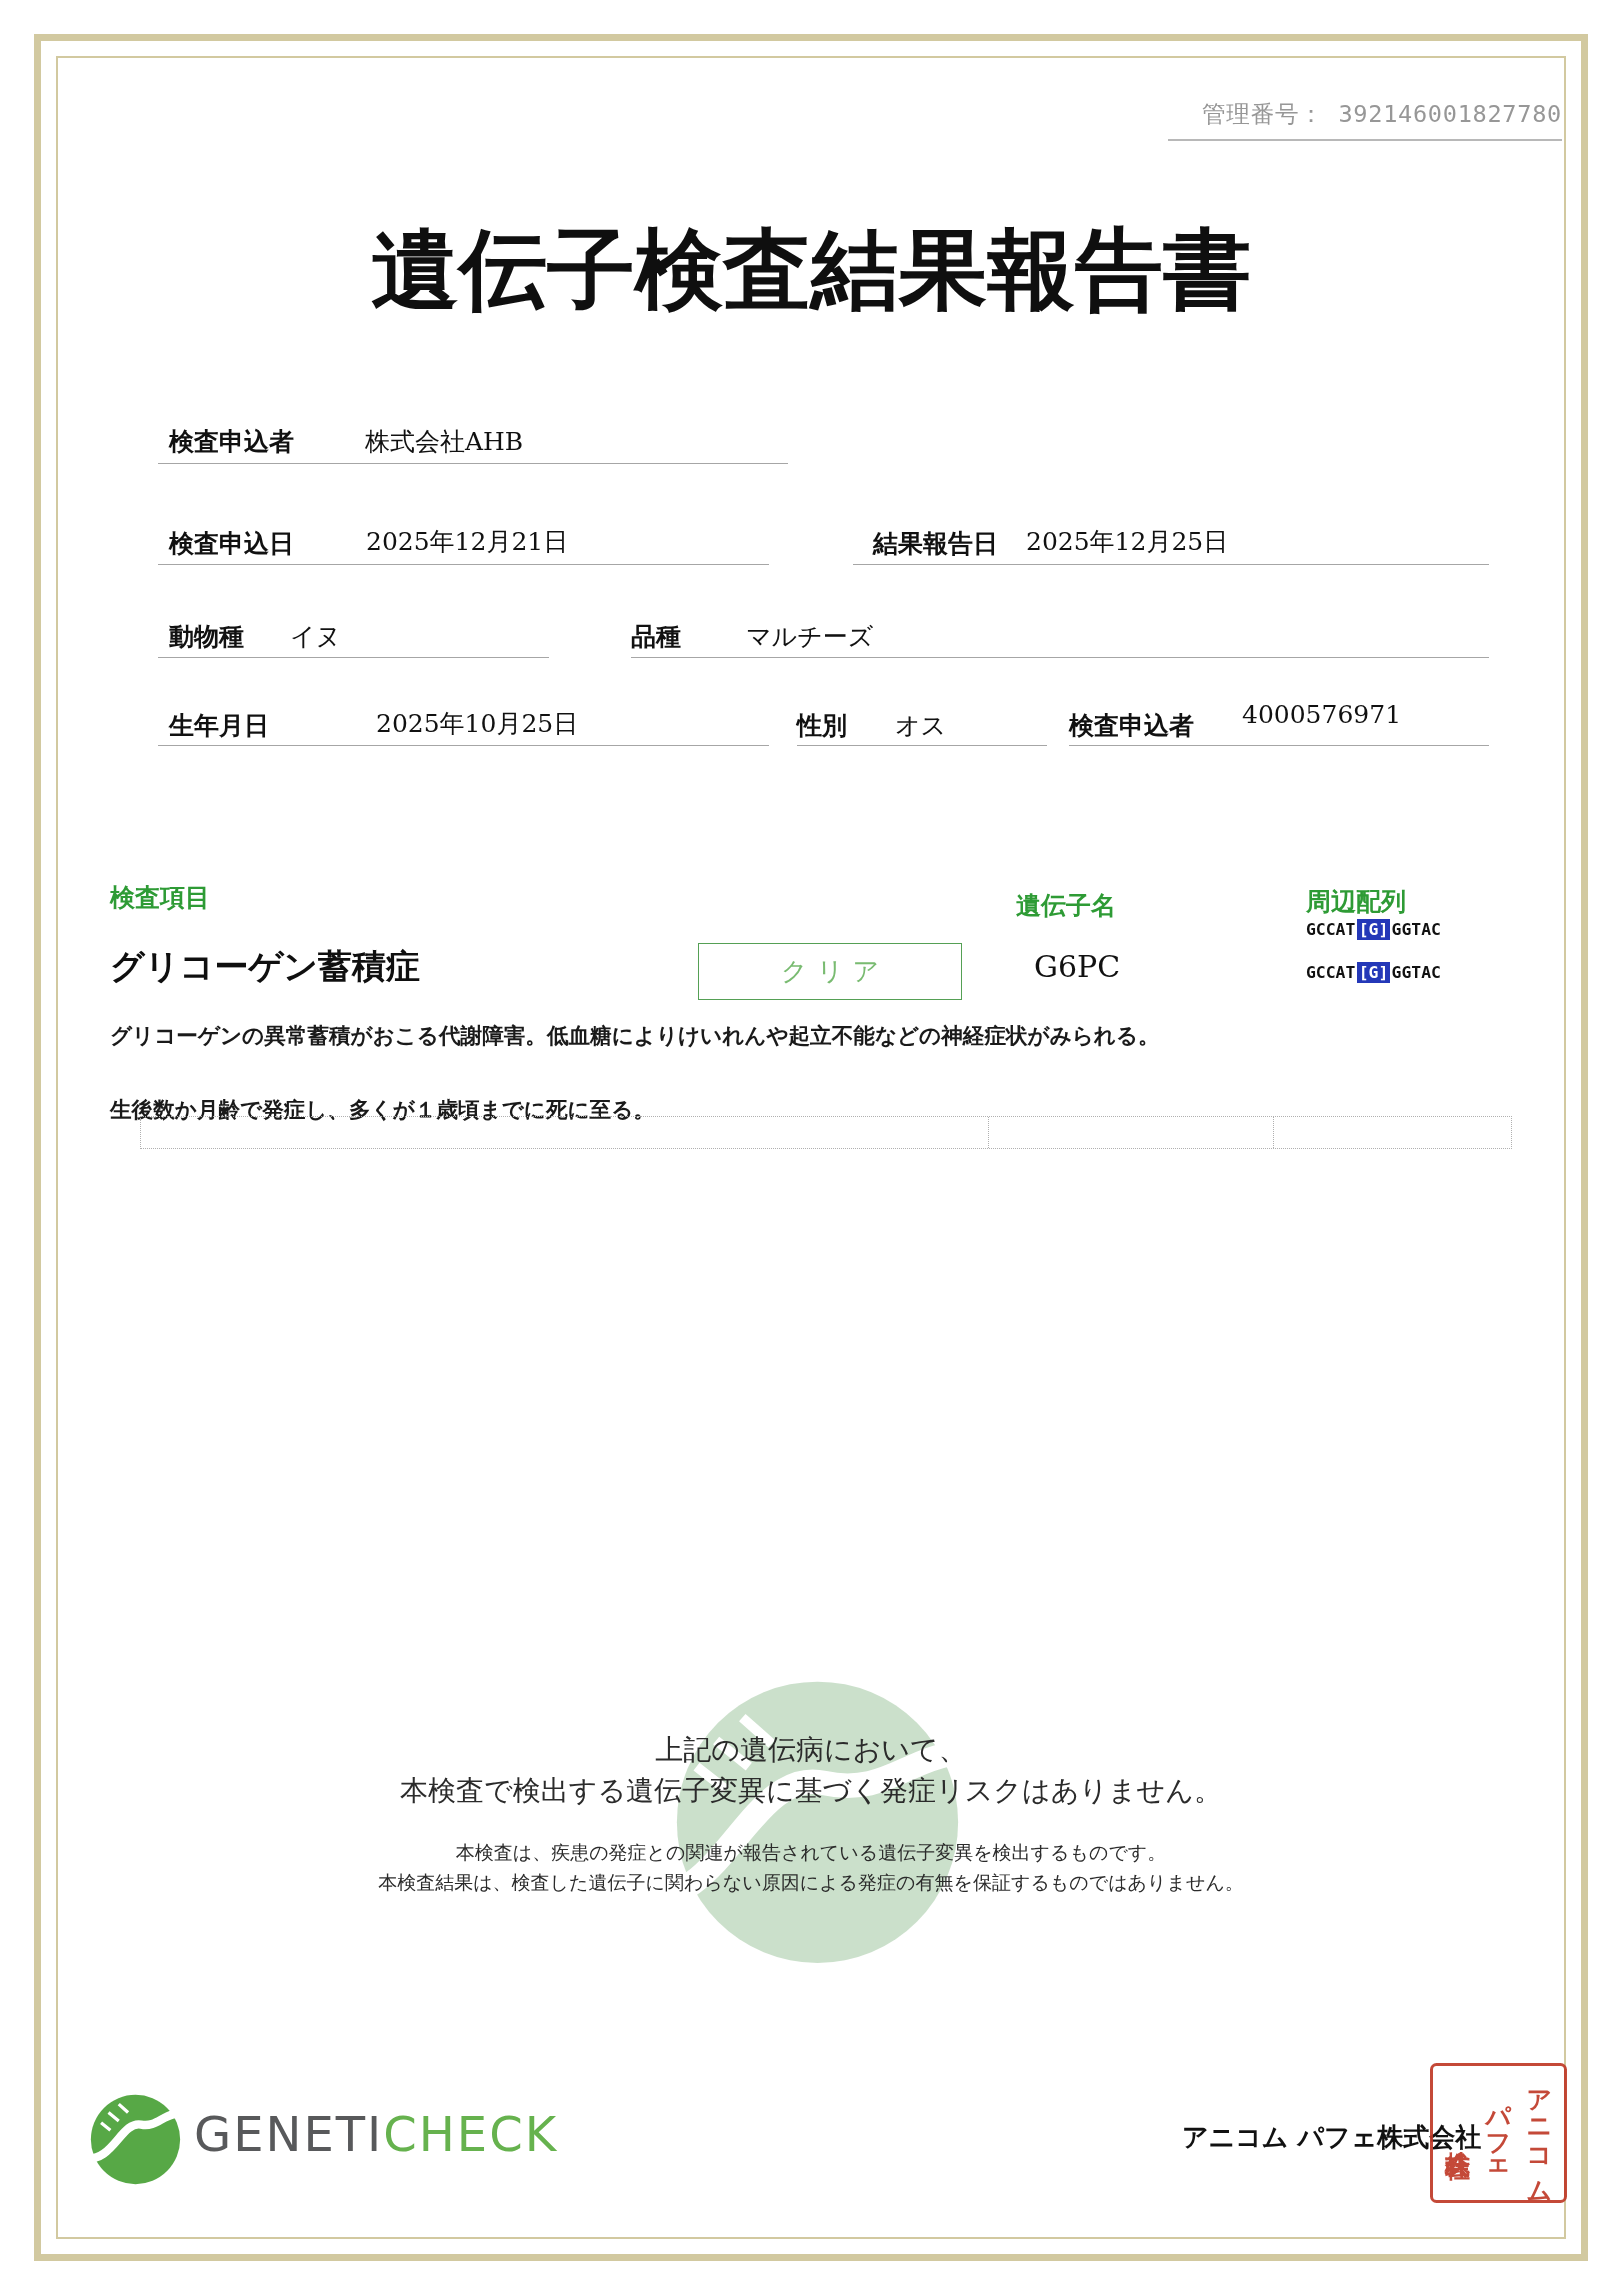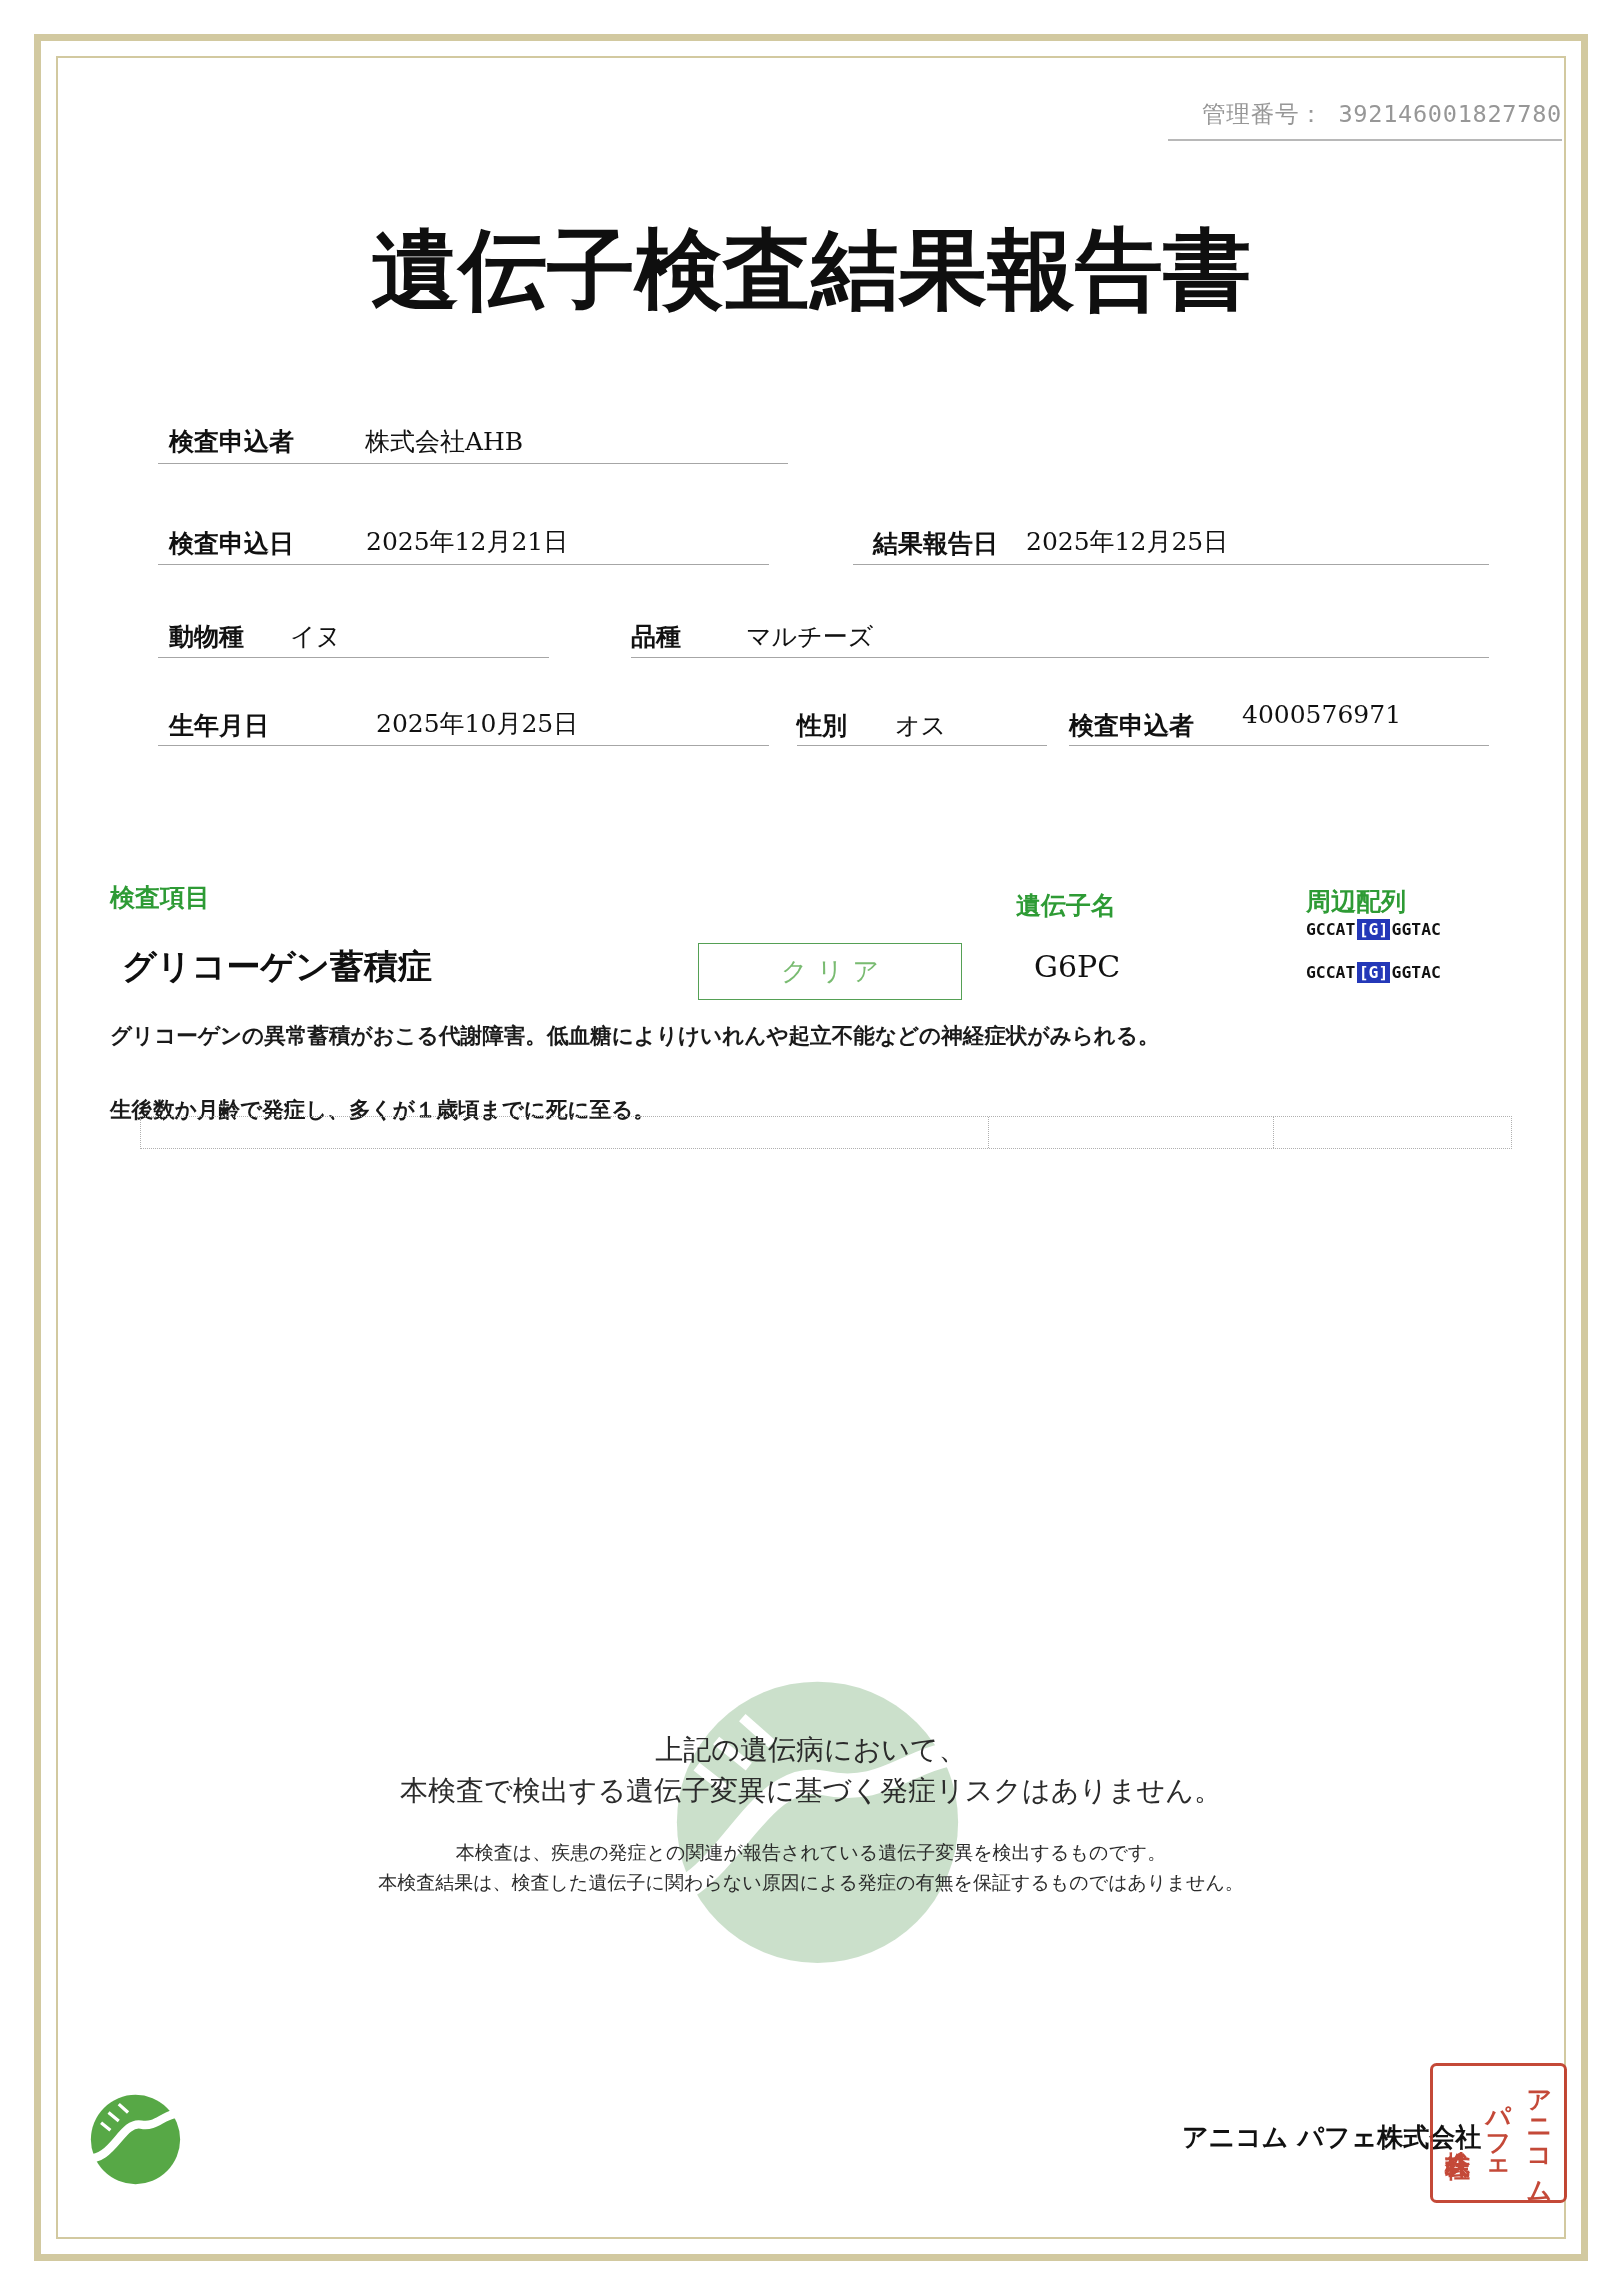--- a/index.html
+++ b/index.html
@@ -28,21 +28,21 @@
   }
   .mgmt-line{left:1168px;top:139px;width:394px;border-top:2px solid #b8b8b8;}
   .doc-title{
     left:0;top:211px;width:100%;text-align:center;
     font-size:88px;font-weight:bold;color:#0f0f0f;
   }
   .flabel{font-size:25px;font-weight:bold;color:#111;}
   .fvalue{font-size:25px;color:#111;}
   .uline{border-bottom:1.3px solid #a6a6a6;height:0;}
   .green-h{font-size:25px;font-weight:bold;color:#2e9b35;}
-  .disease{left:122px;top:944px;font-size:34px;font-weight:bold;color:#0f0f0f;}
+  .disease{left:110px;top:944px;font-size:34px;font-weight:bold;color:#0f0f0f;}
   .status-box{
     left:698px;top:943px;width:262px;height:55px;
     border:1.3px solid #55a055;
     display:flex;align-items:center;justify-content:center;
   }
   .status-text{font-size:26px;color:#79bb71;letter-spacing:9.2px;text-indent:9.2px;}
   .gene{left:1034px;top:949px;font-size:30px;color:#111;}
   .seq{
     font-family:"DejaVu Sans Mono","Liberation Mono",monospace;
     font-size:16.4px;font-weight:bold;color:#111;white-space:nowrap;
@@ -162,20 +162,23 @@
   <div class="abs summary sum-big" style="top:1731px;">上記の遺伝病において、</div>
   <div class="abs summary sum-big" style="top:1772px;">本検査で検出する遺伝子変異に基づく発症リスクはありません。</div>
   <div class="abs summary sum-small" style="top:1840px;">本検査は、疾患の発症との関連が報告されている遺伝子変異を検出するものです。</div>
   <div class="abs summary sum-small" style="top:1870px;">本検査結果は、検査した遺伝子に関わらない原因による発症の有無を保証するものではありません。</div>
 
   <svg class="abs logo-icon" width="93" height="93" viewBox="0 0 100 100">
     <circle cx="50" cy="50" r="48" fill="#57a846"></circle>
     <path d="M-6,70 C26,76 34,30 56,34 C76,38 82,16 108,24" stroke="#ffffff" stroke-width="9" fill="none"></path>
     <path d="M13,32 l10,8 M21,21 l11,9 M32,12 l10,9" stroke="#ffffff" stroke-width="3.5" fill="none"></path>
   </svg>
+  <div class="abs logo-text">
+    <span class="logo-geneti">GENETI</span><span class="logo-check">CHECK</span>
+  </div>
 
   <div class="abs company">アニコム パフェ株式会社</div>
   <div class="abs seal">
     <span class="seal-col">アニコム</span>
     <span class="seal-col">パフェ</span>
     <span class="seal-col">株式会社</span>
   </div>
 
 </div>
 

